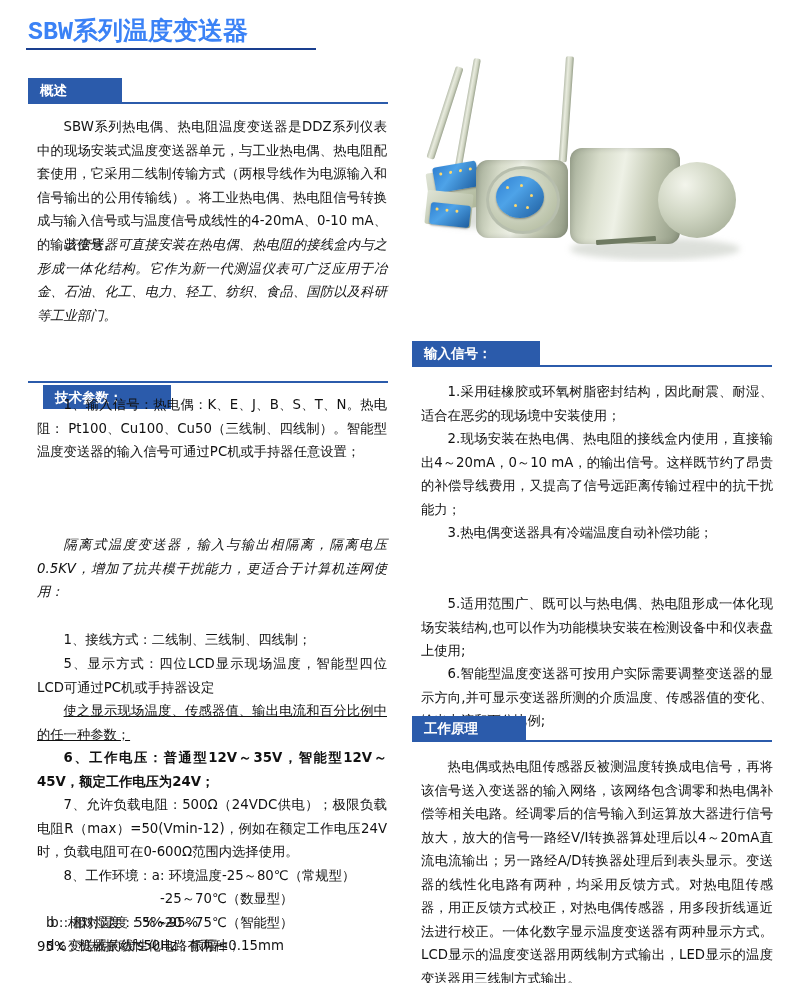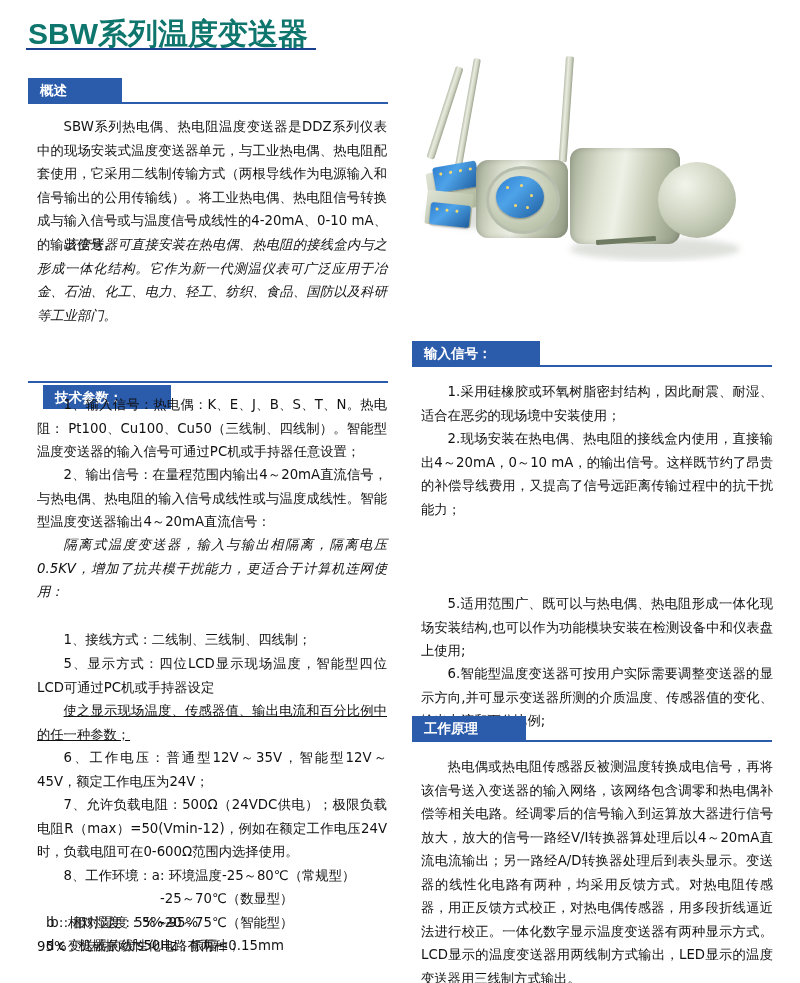--- a/index.html
+++ b/index.html
@@ -18,25 +18,25 @@
   .page {
     position: relative;
     width: 800px;
     height: 983px;
   }
   
   .doc-title {
     position: absolute;
     left: 28px;
     top: 14px;
-    font-size: 30px;
+    font-size: 25px;
     font-weight: bold;
-    color: #0f766e;
+    color: #3b82f6;
     letter-spacing: 0px;
-    font-family: Liberation Sans, sans-serif;
+    font-family: Liberation Mono, monospace;
   }
   .title-rule {
     position: absolute;
     left: 26px;
     top: 48px;
     width: 290px;
     height: 2px;
     background: #1a3f8f;
   }
   
@@ -187,43 +187,43 @@
   <div class="sec-head" style="left:28px; top:78px; width:70px;">概述</div>
   <div class="sec-underline" style="left:28px; top:102px; width:360px;"></div>
 
   <div class="para col-left indent" style="left:28px; top:115px;">SBW系列热电偶、热电阻温度变送器是DDZ系列仪表中的现场安装式温度变送器单元，与工业热电偶、热电阻配套使用，它采用二线制传输方式（两根导线作为电源输入和信号输出的公用传输线）。将工业热电偶、热电阻信号转换成与输入信号或与温度信号成线性的4-20mA、0-10 mA、的输出信号。</div>
   <div class="para col-left indent" style="left:28px; top:233px;font-style:italic;">该变送器可直接安装在热电偶、热电阻的接线盒内与之形成一体化结构。它作为新一代测温仪表可广泛应用于冶金、石油、化工、电力、轻工、纺织、食品、国防以及科研等工业部门。</div>
 
   <div class="sec-head" style="left:43px; top:357px; width:104px;margin-top:28px;">技术参数：</div>
   <div class="sec-underline" style="left:28px; top:381px; width:360px;"></div>
 
   <div class="para col-left indent" style="left:28px; top:393px;">1、输入信号：热电偶：K、E、J、B、S、T、N。热电阻： Pt100、Cu100、Cu50（三线制、四线制）。智能型温度变送器的输入信号可通过PC机或手持器任意设置；</div>
-  <div class="para col-left indent" style="left:28px; top:463px;">2、输出信号：在量程范围内输出4～20mA直流信号，与热电偶、热电阻的输入信号成线性或与温度成线性。智能型温度变送器输出4～20mA直流信号：</div>
   <div class="para col-left indent" style="left:28px; top:533px;font-style:italic;">隔离式温度变送器，输入与输出相隔离，隔离电压0.5KV，增加了抗共模干扰能力，更适合于计算机连网使用：</div>
   <div class="para col-left indent" style="left:28px; top:628px;">1、接线方式：二线制、三线制、四线制；</div>
   <div class="para col-left indent" style="left:28px; top:652px;">5、显示方式：四位LCD显示现场温度，智能型四位LCD可通过PC机或手持器设定</div>
   <div class="para col-left indent" style="left:28px; top:699px;text-decoration:underline;">使之显示现场温度、传感器值、输出电流和百分比例中的任一种参数；</div>
-  <div class="para col-left indent" style="left:28px; top:746px;">6、工作电压：普通型12V～35V，智能型12V～45V，额定工作电压为24V；</div>
+  <div class="para col-left indent" style="left:28px; top:746px;font-weight:bold;">6、工作电压：普通型12V～35V，智能型12V～45V，额定工作电压为24V；</div>
   <div class="para col-left indent" style="left:28px; top:793px;">7、允许负载电阻：500Ω（24VDC供电）；极限负载电阻R（max）=50(Vmin-12)，例如在额定工作电压24V时，负载电阻可在0-600Ω范围内选择使用。</div>
   <div class="para col-left indent" style="left:28px; top:864px;">8、工作环境：a: 环境温度-25～80℃（常规型）</div>
   <div class="para noindent" style="left:160px; top:887px; width:220px;">-25～70℃（数显型）</div>
   <div class="para noindent" style="left:160px; top:911px; width:220px;">-20～75℃（智能型）</div>
   <div class="para col-left noindent" style="left:46px; top:888px; width:0px; height:0px; overflow:hidden;">b：相对湿度：5%～95%</div>
   <div class="para col-left indent" style="left:28px; top:911px; width:140px; text-indent:1em;">b：相对湿度：5%～95%</div>
 
   <div class="para" style="left:46px; top:911px; width:340px; text-indent:0;">b：相对湿度：5%～95%</div>
   <div class="para" style="left:46px; top:934px; width:340px; text-indent:0;margin-left:12px;">c：机械振动fs50Hz，振幅≤0.15mm</div>
 
   <div class="para" style="left:46px; top:934px; width:340px; text-indent:0; top:934px;">d：变送器的线性化电路有两种；</div>
 
   <div class="sec-head" style="left:412px; top:341px; width:104px;">输入信号：</div>
   <div class="sec-underline" style="left:412px; top:365px; width:360px;"></div>
 
   <div class="para col-right indent" style="left:412px; top:380px;">1.采用硅橡胶或环氧树脂密封结构，因此耐震、耐湿、适合在恶劣的现场境中安装使用；</div>
   <div class="para col-right indent" style="left:412px; top:427px;">2.现场安装在热电偶、热电阻的接线盒内使用，直接输出4～20mA，0～10 mA，的输出信号。这样既节约了昂贵的补偿导线费用，又提高了信号远距离传输过程中的抗干扰能力；</div>
+  <div class="para col-right indent" style="left:412px; top:521px;">3.热电偶变送器具有冷端温度自动补偿功能；</div>
   <div class="para col-right indent" style="left:412px; top:592px;">5.适用范围广、既可以与热电偶、热电阻形成一体化现场安装结构,也可以作为功能模块安装在检测设备中和仪表盘上使用;</div>
   <div class="para col-right indent" style="left:412px; top:662px;">6.智能型温度变送器可按用户实际需要调整变送器的显示方向,并可显示变送器所测的介质温度、传感器值的变化、输出电流和百分比例;</div>
 
   <div class="sec-head" style="left:412px; top:716px; width:90px;">工作原理</div>
   <div class="sec-underline" style="left:412px; top:740px; width:360px;"></div>
 
   <div class="para col-right indent" style="left:412px; top:755px;">热电偶或热电阻传感器反被测温度转换成电信号，再将该信号送入变送器的输入网络，该网络包含调零和热电偶补偿等相关电路。经调零后的信号输入到运算放大器进行信号放大，放大的信号一路经V/I转换器算处理后以4～20mA直流电流输出；另一路经A/D转换器处理后到表头显示。变送器的线性化电路有两种，均采用反馈方式。对热电阻传感器，用正反馈方式校正，对热电偶传感器，用多段折线逼近法进行校正。一体化数字显示温度变送器有两种显示方式。LCD显示的温度变送器用两线制方式输出，LED显示的温度变送器用三线制方式输出。</div>
 
 </div>
 

